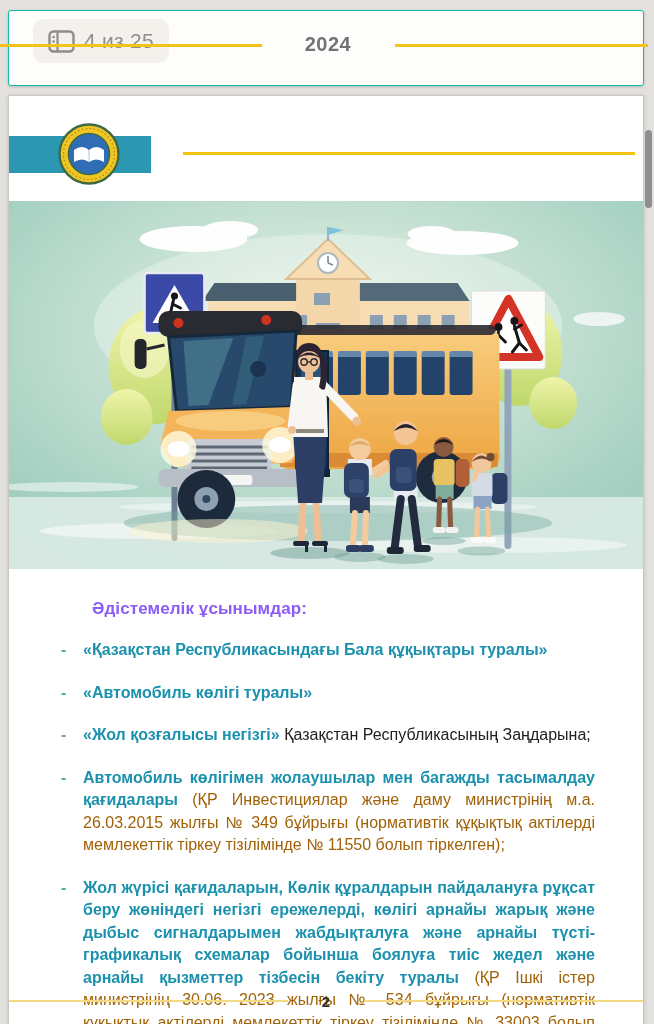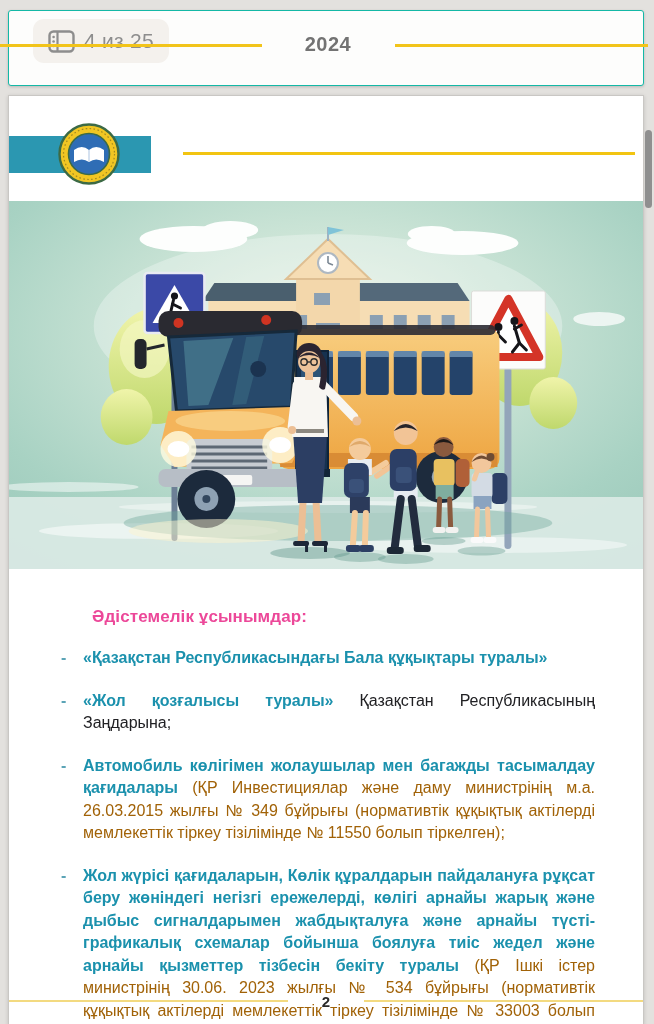--- a/index.html
+++ b/index.html
@@ -39,21 +39,21 @@
     box-shadow:0 1px 4px rgba(0,0,0,.15);
   }
   .band{position:absolute;left:0;top:40px;width:142px;height:37px;background:#2b97b1;}
   .logo{position:absolute;left:49px;top:27px;width:62px;height:62px;z-index:2;}
   .header-rule{position:absolute;left:174px;top:56px;width:452px;height:3px;background:#f2c411;}
   .illu{position:absolute;left:0;top:105px;width:634px;height:368px;display:block;}
 
   
   .textblock{position:absolute;left:0;top:503px;width:634px;color:#1f1f22;}
   .textblock h3{
-    margin:8px 0 6px 83px;font-size:17px;font-weight:700;color:#ec4899;letter-spacing:.1px;
+    margin:0 0 6px 83px;font-size:17px;font-weight:700;color:#8b5cf6;letter-spacing:.1px;
   }
   .textblock ul{margin:0;padding:0 48px 0 74px;}
   .textblock li{
     list-style:none;position:relative;font-size:16px;line-height:22.5px;
     text-align:justify;text-justify:inter-word;margin-top:20px;
   }
   .textblock li::before{
     content:"-";position:absolute;left:-22px;top:0;
     color:#5ba4b6;font-weight:700;
   }
@@ -371,21 +371,24 @@
       </g>
     </svg>
 
     <section class="textblock">
       <h3>Әдістемелік ұсынымдар:</h3>
       <ul>
         <li>
           <span class="seg-acc">«Қазақстан Республикасындағы Бала құқықтары туралы»</span>
         </li>
         <li>
-          <span class="seg-acc">«Жол қозғалысы туралы» </span><span class="seg-pln">Қазақстан Республикасының Заңдарына;</span>
+          <span class="seg-acc">«Автомобиль көлігі туралы»</span>
+        </li>
+        <li>
+          <span class="seg-acc">«Жол қозғалысы негізгі» </span><span class="seg-pln">Қазақстан Республикасының Заңдарына;</span>
         </li>
         <li>
           <span class="seg-acc">Автомобиль көлігімен жолаушылар мен багажды тасымалдау қағидалары </span><span class="seg-ita">(ҚР Инвестициялар және даму министрінің м.а. 26.03.2015 жылғы № 349 бұйрығы (нормативтік құқықтық актілерді мемлекеттік тіркеу тізілімінде № 11550 болып тіркелген);</span>
         </li>
         <li>
           <span class="seg-acc">Жол жүрісі қағидаларын, Көлік құралдарын пайдалануға рұқсат беру жөніндегі негізгі ережелерді, көлігі арнайы жарық және дыбыс сигналдарымен жабдықталуға және арнайы түсті-графикалық схемалар бойынша боялуға тиіс жедел және арнайы қызметтер тізбесін бекіту туралы </span><span class="seg-ita">(ҚР Ішкі істер министрінің 30.06. 2023 жылғы № 534 бұйрығы (нормативтік құқықтық актілерді мемлекеттік тіркеу тізілімінде № 33003 болып тіркелген) </span><span class="seg-pln">және өзге де нормативтік құқықтық актілеріне сәйкес әзірленген.</span>
         </li>
       </ul>
     </section>
 

